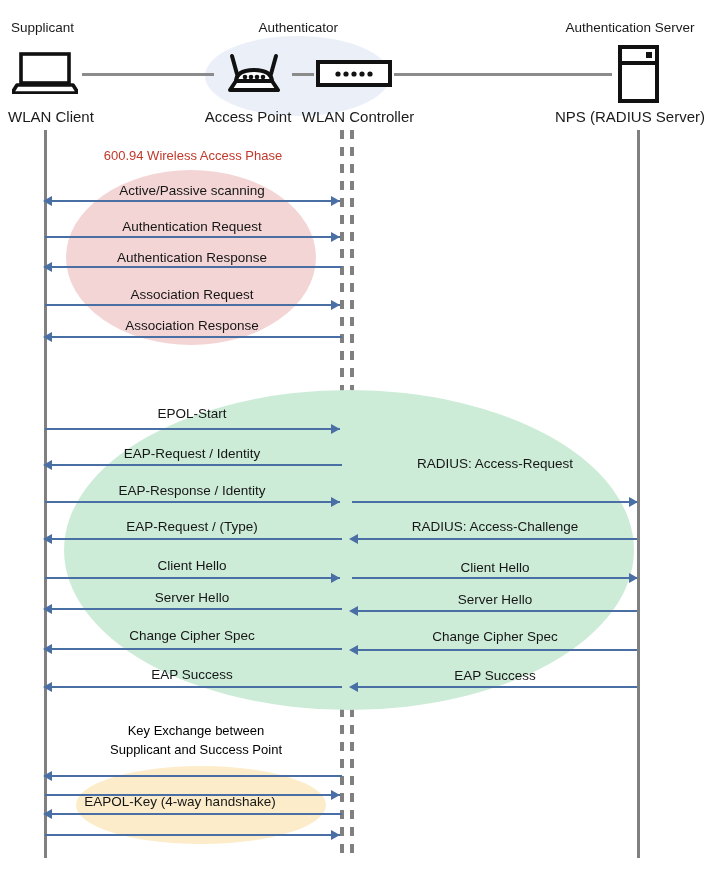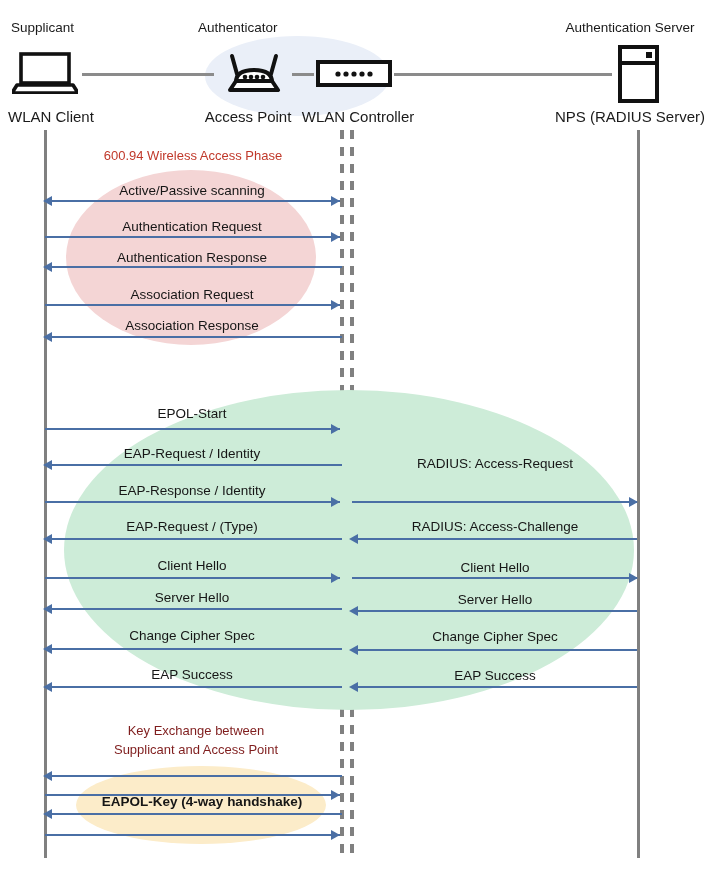--- a/index.html
+++ b/index.html
@@ -17,21 +17,21 @@
     background: #ffffff;
     overflow: hidden;
   }
 
   
   .actor-title {
     position: absolute;
     font-size: 13.5px;
     color: #1a1a1a;
     white-space: nowrap;
-    text-align: left;
+    text-align: right;
   }
   .actor-sub {
     position: absolute;
     font-size: 15px;
     color: #1a1a1a;
     white-space: nowrap;
     text-align: center;
   }
 
   .auth-blob {
@@ -82,21 +82,21 @@
   
   .phase-label {
     position: absolute;
     font-size: 13px;
     white-space: nowrap;
     text-align: center;
     line-height: 19px;
   }
   .phase-label.wireless { color: #c0392b; }
   .phase-label.dot1x    { color: #4caf82; }
-  .phase-label.key      { color: #7f1d1d; }
+  .phase-label.key      { color: #000000; }
 
   
   .msg-line {
     position: absolute;
     height: 2px;
     background: #4a6fa5;
   }
   .arrowhead {
     position: absolute;
     width: 0;
@@ -182,21 +182,21 @@
   <div class="lifeline-dashed" style="left:340px; top:130px; height:728px;"></div>
   <div class="lifeline-dashed" style="left:350px; top:130px; height:728px;"></div>
   <div class="lifeline" style="left:637px; top:130px; height:728px;"></div>
 
   <div class="phase-ellipse ellipse-wireless" style="left:66px; top:170px; width:250px; height:175px;"></div>
   <div class="phase-ellipse ellipse-dot1x" style="left:64px; top:390px; width:570px; height:320px;"></div>
   <div class="phase-ellipse ellipse-key" style="left:76px; top:766px; width:250px; height:78px;"></div>
 
   <div class="phase-label wireless" style="left:88px; top:146px; width:210px;">600.94 Wireless Access Phase</div>
   <div class="phase-label key" style="left:96px; top:721px; width:200px;">Key Exchange between</div>
-  <div class="phase-label key" style="left:96px; top:740px; width:200px;">Supplicant and Access Point</div>
+  <div class="phase-label key" style="left:96px; top:740px; width:200px;">Supplicant and Success Point</div>
 
   <div class="msg-label" style="left:192px; top:183px;">Active/Passive scanning</div>
   <div class="msg-line" style="left:52px; top:200px; width:288px;"></div>
   <div class="arrowhead left" style="left:43px;  top:196px;"></div>
   <div class="arrowhead right" style="left:331px; top:196px;"></div>
 
   <div class="msg-label" style="left:192px; top:219px;">Authentication Request</div>
   <div class="msg-line" style="left:45px; top:236px; width:295px;"></div>
   <div class="arrowhead right" style="left:331px; top:232px;"></div>
 
@@ -261,20 +261,20 @@
   <div class="msg-label" style="left:495px; top:668px;">EAP Success</div>
   <div class="msg-line" style="left:358px; top:686px; width:279px;"></div>
   <div class="arrowhead left" style="left:349px; top:682px;"></div>
 
   <div class="msg-line" style="left:52px; top:775px; width:290px;"></div>
   <div class="arrowhead left" style="left:43px; top:771px;"></div>
 
   <div class="msg-line" style="left:45px; top:794px; width:295px;"></div>
   <div class="arrowhead right" style="left:331px; top:790px;"></div>
 
-  <div class="msg-label" style="left:202px; top:794px;font-weight:bold;">EAPOL-Key (4-way handshake)</div>
+  <div class="msg-label" style="left:180px; top:794px;">EAPOL-Key (4-way handshake)</div>
   <div class="msg-line" style="left:52px; top:813px; width:290px;"></div>
   <div class="arrowhead left" style="left:43px; top:809px;"></div>
 
   <div class="msg-line" style="left:45px; top:834px; width:295px;"></div>
   <div class="arrowhead right" style="left:331px; top:830px;"></div>
 
 </div>
 
 </body></html>

